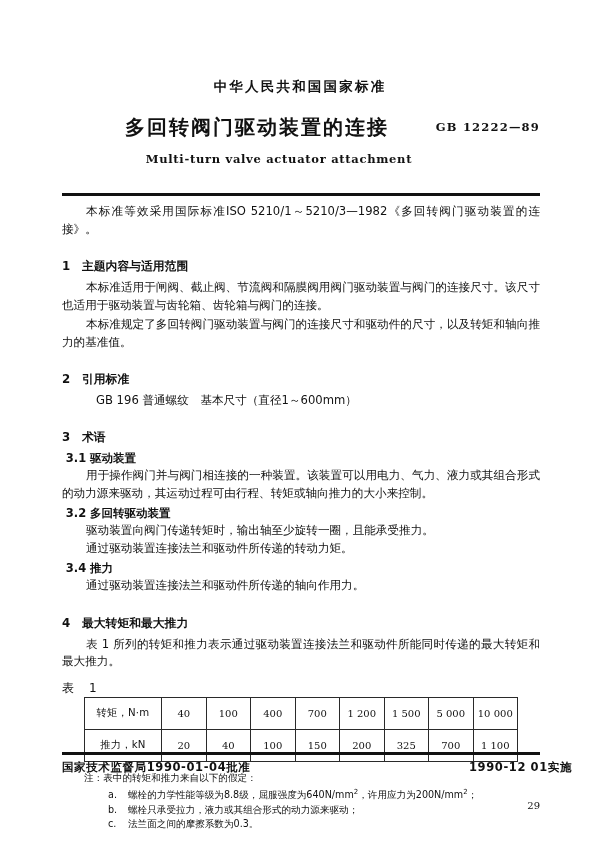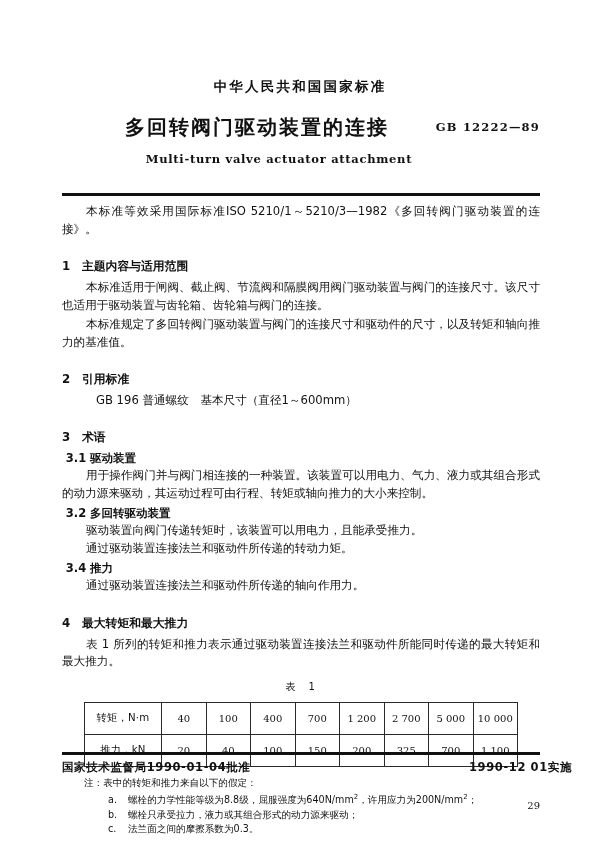--- a/index.html
+++ b/index.html
@@ -121,23 +121,23 @@
   .body-sub {
     font-size: 11.6px;
     line-height: 17.5px;
     text-indent: 24px;
     margin: 0;
     text-align: justify;
   }
 
   
   .table-cap {
-    text-align: center;
-    font-size: 10px;
-    margin: 9px 0 8px 0;
+    text-align: left;
+    font-size: 12px;
+    margin: 9px 0 0 0;
     letter-spacing: 1.5px;
   }
   table.data {
     border-collapse: collapse;
     width: 434px;
     margin: 0 auto;
     table-layout: fixed;
   }
   table.data td {
     border: 1px solid #2a2a2a;
@@ -241,42 +241,42 @@
 
     <div class="sec-h"><span class="num">2</span><span>引用标准</span></div>
     <div class="ref-line">GB 196 普通螺纹　基本尺寸（直径1～600mm）</div>
 
     <div class="sec-h"><span class="num">3</span><span>术语</span></div>
 
     <div class="sub-h"><span class="num">3.1</span><span>驱动装置</span></div>
     <p class="body-sub">用于操作阀门并与阀门相连接的一种装置。该装置可以用电力、气力、液力或其组合形式的动力源来驱动，其运动过程可由行程、转矩或轴向推力的大小来控制。</p>
 
     <div class="sub-h"><span class="num">3.2</span><span>多回转驱动装置</span></div>
-    <p class="body-sub">驱动装置向阀门传递转矩时，该装置可以用电力，且能承受推力。</p>
+    <p class="body-sub">驱动装置向阀门传递转矩时，输出轴至少旋转一圈，且能承受推力。</p>
 
     <p class="body-sub">通过驱动装置连接法兰和驱动件所传递的转动力矩。</p>
 
     <div class="sub-h"><span class="num">3.4</span><span>推力</span></div>
     <p class="body-sub">通过驱动装置连接法兰和驱动件所传递的轴向作用力。</p>
 
     <div class="sec-h"><span class="num">4</span><span>最大转矩和最大推力</span></div>
     <p class="para">表 1 所列的转矩和推力表示通过驱动装置连接法兰和驱动件所能同时传递的最大转矩和最大推力。</p>
 
     <div class="table-cap">表　1</div>
 
     <table class="data">
       <tbody>
         <tr>
           <td class="rowhead">转矩，N·m</td>
           <td>40</td>
           <td>100</td>
           <td>400</td>
           <td>700</td>
           <td>1 200</td>
-          <td>2 700</td>
+          <td>1 500</td>
           <td>5 000</td>
           <td>10 000</td>
         </tr>
         <tr>
           <td class="rowhead">推力，kN</td>
           <td>20</td>
           <td>40</td>
           <td>100</td>
           <td>150</td>
           <td>200</td>

